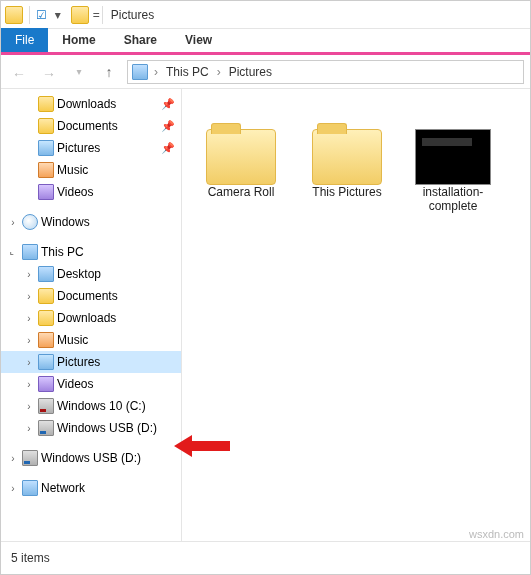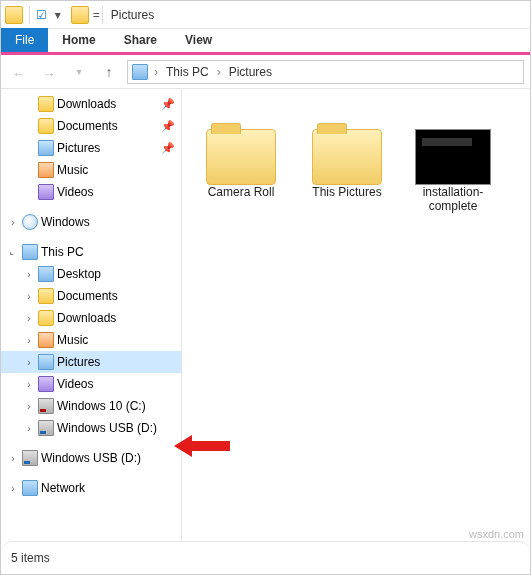--- a/index.html
+++ b/index.html
@@ -43,21 +43,21 @@
   .ico.usb::after { content:""; position:absolute; left:1px; bottom:1px; width:6px; height:3px; background:#2067b2; }
   .ico.net { background: linear-gradient(#c0e0ff,#7fb8e8); border: 1px solid #5a9bd4; border-radius: 1px; }
   .pin { color: #888; font-size: 11px; margin-left: auto; margin-right: 6px; }
   .content-pane { flex: 1; padding: 40px 14px 14px 14px; display: flex; flex-wrap: wrap; align-content: flex-start; gap: 12px 16px; }
   .file-item { width: 90px; display: flex; flex-direction: column; align-items: center; text-align: center; }
   .big-folder { width: 70px; height: 56px; background: linear-gradient(#fff0b8,#f2cd66); border: 1px solid #e3b84a; border-radius: 4px; position: relative; }
   .big-folder::before { content:""; position:absolute; top:-7px; left:4px; width:28px; height:10px; background:#f2cd66; border:1px solid #e3b84a; border-bottom:none; border-radius:3px 3px 0 0; }
   .img-thumb { width: 76px; height: 56px; background: #000; border: 1px solid #888; position: relative; }
   .img-thumb::after { content:""; position:absolute; top:8px; left:6px; width:50px; height:8px; background:#333; }
   .file-label { font-size: 12px; color: #222; line-height: 1.2; word-wrap: break-word; }
-  .status-bar { height: 24px; border-top: 1px solid #e5e5e5; display: flex; align-items: center; padding: 16px 10px; color: #333; border-radius: 12px; }
+  .status-bar { height: 24px; border-top: 1px solid #e5e5e5; display: flex; align-items: center; padding: 16px 10px; color: #333; }
   .red-arrow { position: absolute; left: 171px; top: 430px; pointer-events: none; }
   .watermark { position: absolute; right: 6px; bottom: 34px; color: #bbb; font-size: 11px; }
   .indent-1 { padding-left: 22px; }
   .spacer { height: 8px; }
 </style>
 </head>
 <body>
 
 <div class="titlebar">
   <div class="qat">

